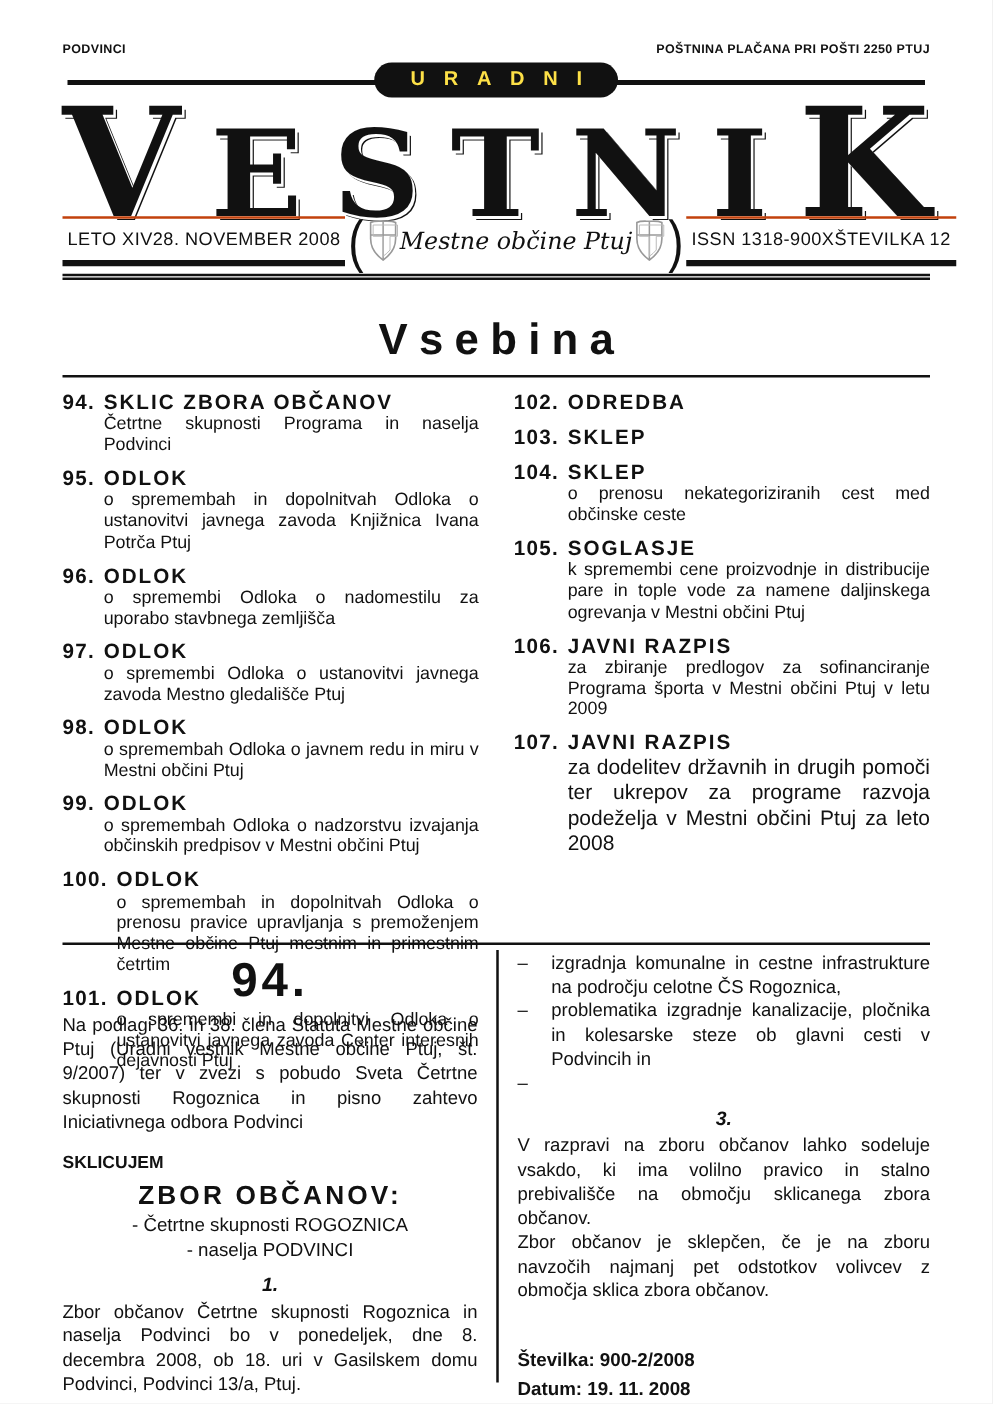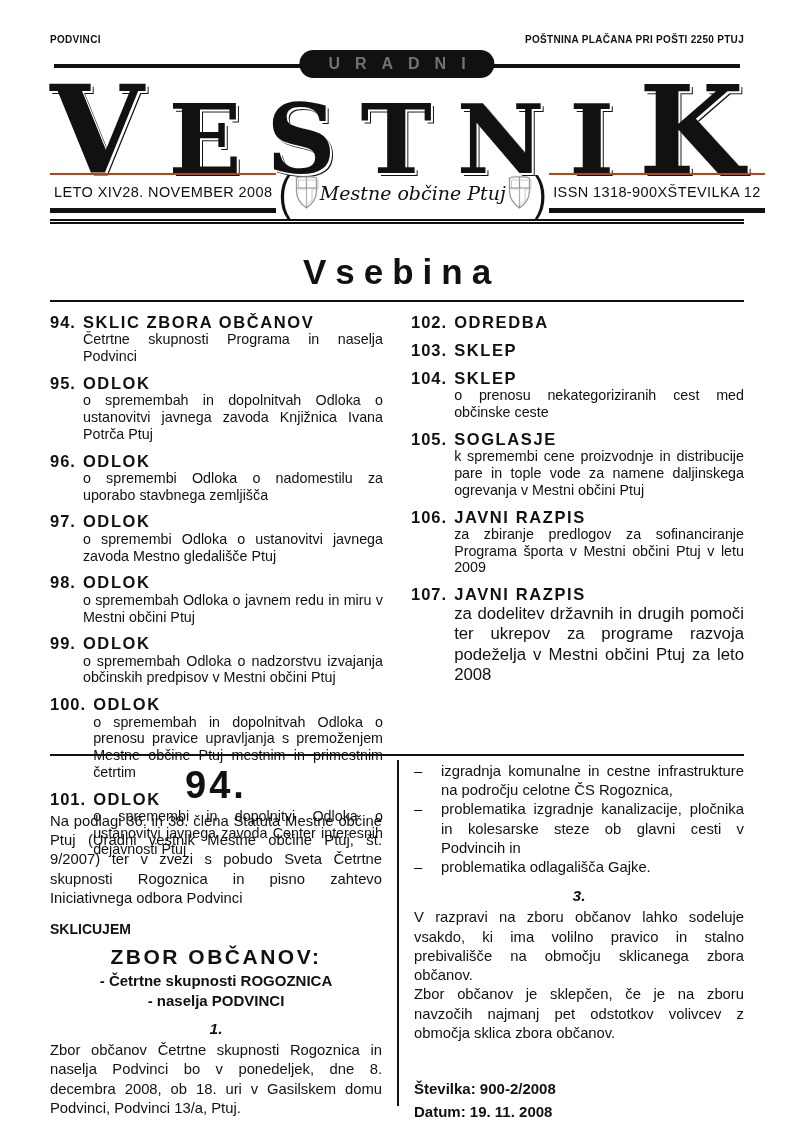--- a/index.html
+++ b/index.html
@@ -11,21 +11,21 @@
   }
 
   
   .tophdr { display:flex; justify-content:space-between; font-size:10px; font-weight:bold; letter-spacing:.3px; }
 
   
   .uradni-row { position:relative; height:31px; margin-top:5px; }
   .uradni-line { position:absolute; top:50%; left:4px; right:4px; height:4px; background:#111; transform:translateY(-50%); }
   .uradni-pill {
     position:absolute; left:50%; top:0; transform:translateX(-50%);
-    background:#111; color:#737373; border-radius:16px;
+    background:#111; color:#fde047; border-radius:16px;
     font-weight:bold; font-size:16px; letter-spacing:15px;
     padding:5px 14px 5px 29px; white-space:nowrap;
   }
 
   
   .logo {
     display:flex; justify-content:space-between; align-items:baseline;
     height:84px; margin-top:0; font-family:"DejaVu Serif","Liberation Serif",serif;
     font-weight:bold; overflow:visible;
   }
@@ -63,21 +63,21 @@
 
   
   .article { position:relative; display:flex; padding-top:6px; height:384px; }
   .article::before { content:""; position:absolute; left:50%; top:4px; bottom:34px; width:1.5px; background:#111; }
   .col-left  { width:332px; margin-right:30px; }
   .col-right { flex:1; padding-left:2px; display:flex; flex-direction:column; }
   .article-num { text-align:center; font-size:38px; font-weight:bold; letter-spacing:3px; line-height:1; margin:4px 0 8px 0; }
   .para { font-size:14.8px; line-height:1.3; text-align:justify; }
   .center-caps { text-align:left; font-weight:bold; font-size:14px; margin:13px 0 8px 0; }
   .zbor-title { text-align:center; font-weight:bold; font-size:21px; letter-spacing:2.5px; margin-bottom:2px; }
-  .zbor-line { text-align:center; font-weight:bold; font-size:15px; line-height:1.3; }
+  .zbor-line { text-align:center; font-weight:normal; font-size:15px; line-height:1.3; }
   .sec-num { text-align:center; font-weight:bold; font-style:italic; font-size:15.5px; margin:10px 0 3px 0; }
   .bullet { display:flex; font-size:14.8px; line-height:1.3; }
   .bullet .dash { width:27px; flex-shrink:0; }
   .bullet .btxt { text-align:justify; }
   .meta { font-size:15px; line-height:1.5; margin-top:35px;font-weight:bold; }
   .sig { text-align:right; font-style:italic; font-size:15px; line-height:1.45; padding-right:22px; margin-top:12px; }
 </style>
 </head>
 <body>
 
@@ -258,21 +258,20 @@
       <div class="bullet">
         <span class="dash">–</span>
         <span class="btxt">izgradnja komunalne in cestne infrastrukture na področju celotne ČS Rogoznica,</span>
       </div>
       <div class="bullet">
         <span class="dash">–</span>
         <span class="btxt">problematika izgradnje kanalizacije, pločnika in kolesarske steze ob glavni cesti v Podvincih in</span>
       </div>
       <div class="bullet">
         <span class="dash">–</span>
-        <span class="btxt">problematika odlagališča Gajke.</span>
       </div>
       <div class="sec-num">3.</div>
       <div class="para">V razpravi na zboru občanov lahko sodeluje vsakdo, ki ima volilno pravico in stalno prebivališče na območju sklicanega zbora občanov.</div>
       <div class="para">Zbor občanov je sklepčen, če je na zboru navzočih najmanj pet odstotkov volivcev z območja sklica zbora občanov.</div>
       <div class="meta">
         <div>Številka:  900-2/2008</div>
         <div>Datum: 19. 11. 2008</div>
       </div>
       <div class="sig">
         <div>Dr. Štefan ČELAN, s. r.</div>

